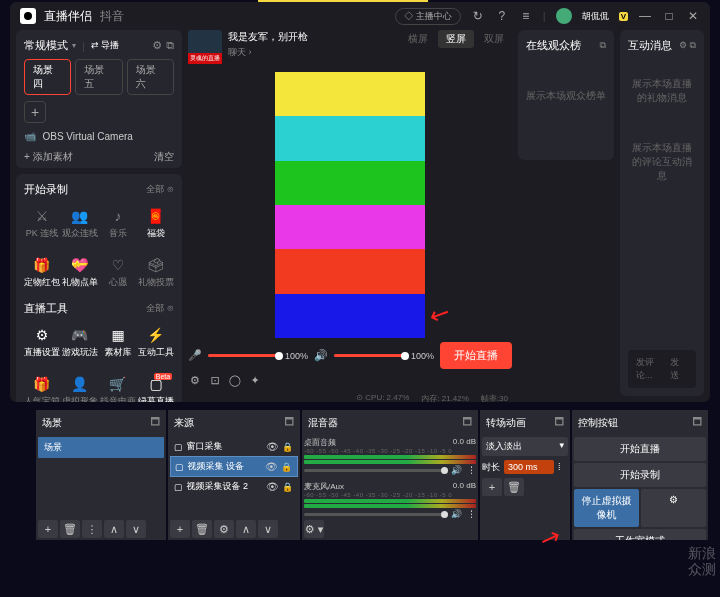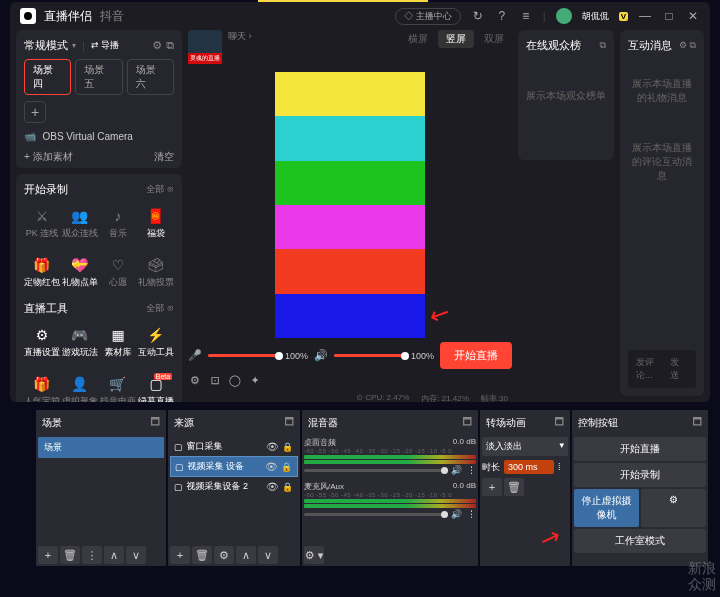--- a/index.html
+++ b/index.html
@@ -57,21 +57,21 @@
 .slider-thumb{width:8px;height:8px;background:#fff;border-radius:50%;position:absolute;top:-2.5px}
 .pct{font-size:9px;color:#ccc}
 .start-btn{background:#f43;color:#fff;border:none;border-radius:4px;padding:6px 14px;font-size:11px;cursor:pointer}
 .stats-bar{display:flex;justify-content:flex-end;gap:12px;font-size:8px;color:#666;padding:2px 4px}
 .right-panel{width:186px;display:flex;flex-direction:row;gap:6px}
 .audience-panel{height:130px}
 .placeholder{color:#666;font-size:10px;text-align:center;padding:30px 0}
 .msg-panel{flex:1}
 .msg-input{background:#1c1c22;border-radius:4px;padding:6px 8px;display:flex;justify-content:space-between;font-size:9px;color:#666;margin-top:auto}
 .arrow-annotation{position:absolute;color:#f22;font-size:24px;pointer-events:none}
-.obs-panels{position:absolute;left:36px;top:410px;width:672px;height:156px;display:flex;gap:2px}
+.obs-panels{position:absolute;left:36px;top:410px;width:672px;height:130px;display:flex;gap:2px}
 .obs-panel{background:#2a2a32;display:flex;flex-direction:column;flex:1;min-width:0}
 .obs-panel:nth-child(1){width:130px;flex:none}
 .obs-panel:nth-child(2){width:132px;flex:none}
 .obs-panel:nth-child(3){width:176px;flex:none}
 .obs-panel:nth-child(4){width:90px;flex:none}
 .obs-panel:nth-child(5){flex:1}
 .obs-header{display:flex;align-items:center;justify-content:space-between;padding:4px 6px;font-size:10px;background:#2a2a32}
 .obs-header-icons{display:flex;gap:4px;color:#888}
 .obs-body{flex:1;padding:2px;font-size:9px;overflow:hidden}
 .obs-footer{display:flex;gap:2px;padding:2px}
@@ -89,21 +89,21 @@
 .mixer-slider{flex:1;height:3px;background:#555;border-radius:2px;position:relative}
 .mixer-slider-thumb{width:7px;height:7px;background:#ddd;border-radius:50%;position:absolute;right:0;top:-2px}
 .trans-select{background:#3a3a42;padding:3px 4px;border-radius:2px;margin-bottom:4px;display:flex;justify-content:space-between}
 .trans-row{display:flex;align-items:center;gap:4px;font-size:9px}
 .trans-input{background:#c2410c;padding:2px 4px;border-radius:2px;width:50px}
 .ctrl-btn{background:#3a3a42;padding:5px;text-align:center;border-radius:2px;margin-bottom:2px;cursor:pointer;font-size:10px}
 .ctrl-btn.active{background:#3a6ea5}
 .ctrl-btn-row{display:flex;gap:2px}
 .ctrl-btn-row .ctrl-btn{flex:1}
 .gear{width:16px}
-.watermark{position:absolute;right:4px;bottom:5px;color:rgba(255,255,255,0.3);font-size:14px;text-align:center;line-height:1.1}
+.watermark{position:absolute;right:4px;bottom:20px;color:rgba(255,255,255,0.3);font-size:14px;text-align:center;line-height:1.1}
 .yellow-top{position:absolute;left:258px;top:0;width:170px;height:4px;background:#f5d742}
 </style>
 </head>
 <body>
 
 <div class="yellow-top"></div>
 
 <div class="main-app">
   <div class="titlebar">
     <div class="logo">
@@ -240,20 +240,21 @@
           </div>
       </div>
     </div>
 
     <div class="center-panel">
       <div class="stream-header">
         <div class="stream-thumb">
             <div class="stream-thumb-label">灵魂的直播</div>
           </div>
         <div class="stream-info">
+          <div class="stream-title">我是友军，别开枪</div>
           <div class="stream-chat"><span>聊天</span> ›</div>
         </div>
         <div class="orient-tabs">
           <div class="orient-tab">横屏</div>
           <div class="orient-tab active">竖屏</div>
           <div class="orient-tab">双屏</div>
         </div>
       </div>
       <div class="preview-area">
         <div class="preview" id="preview">

